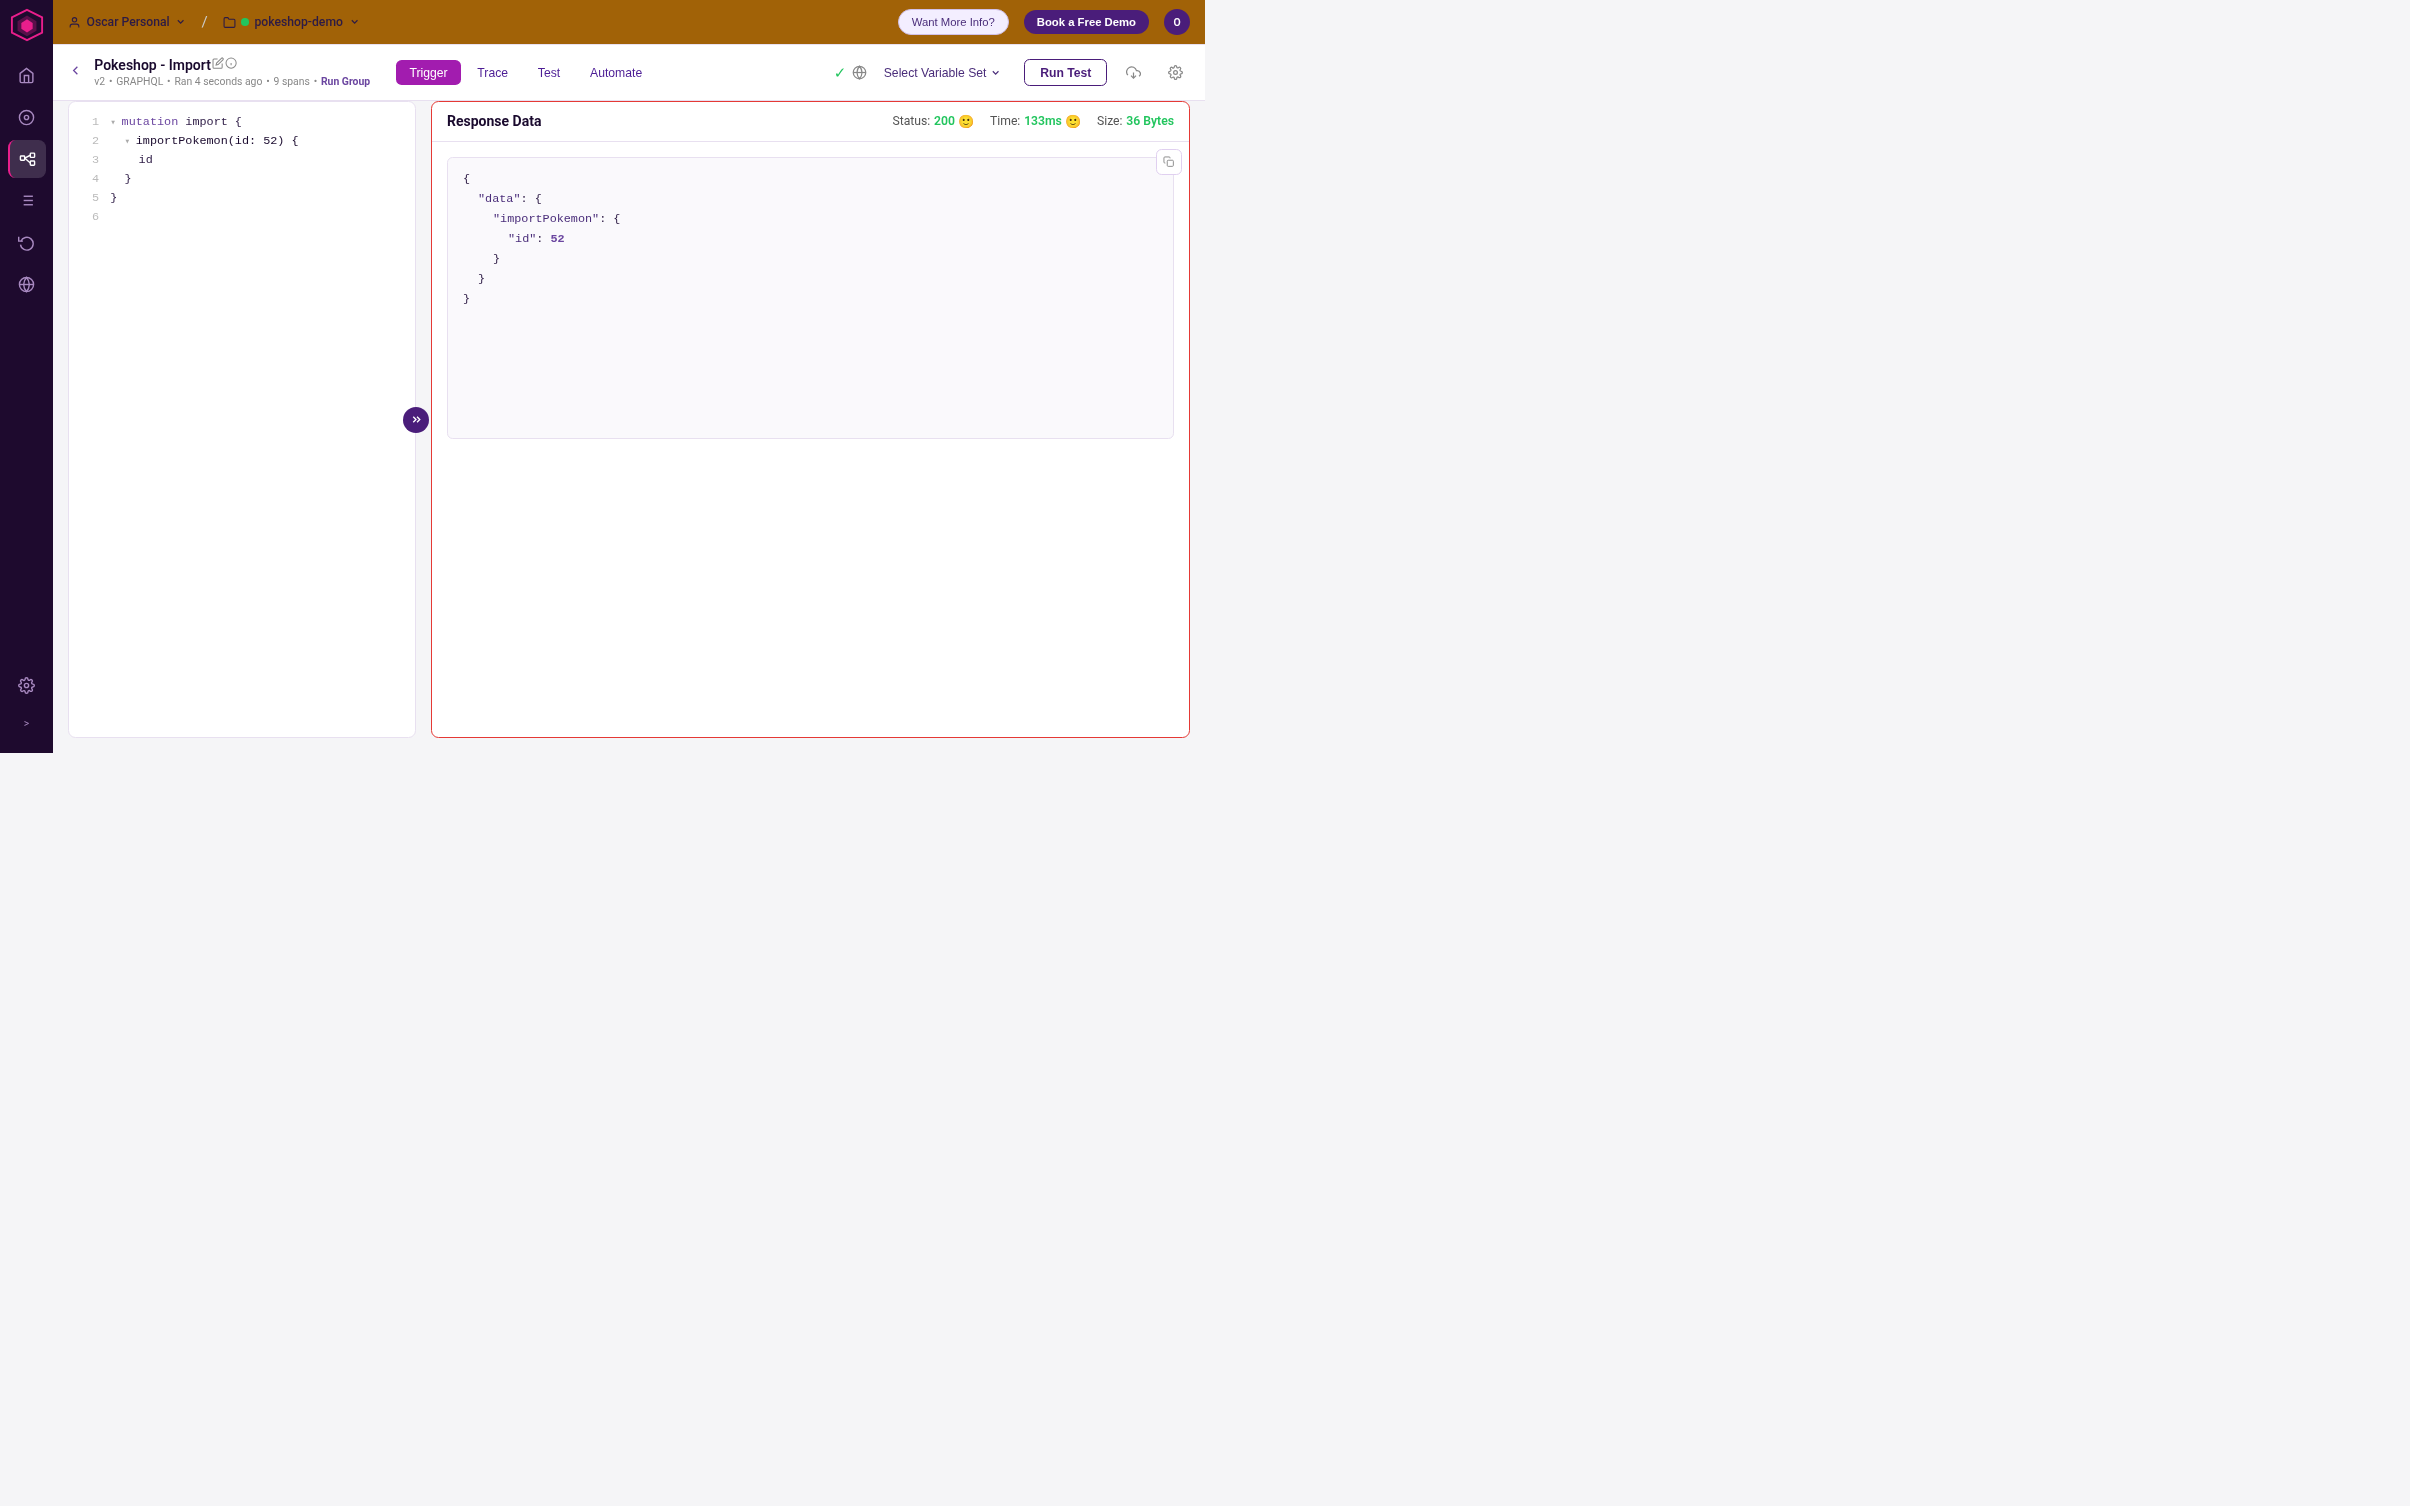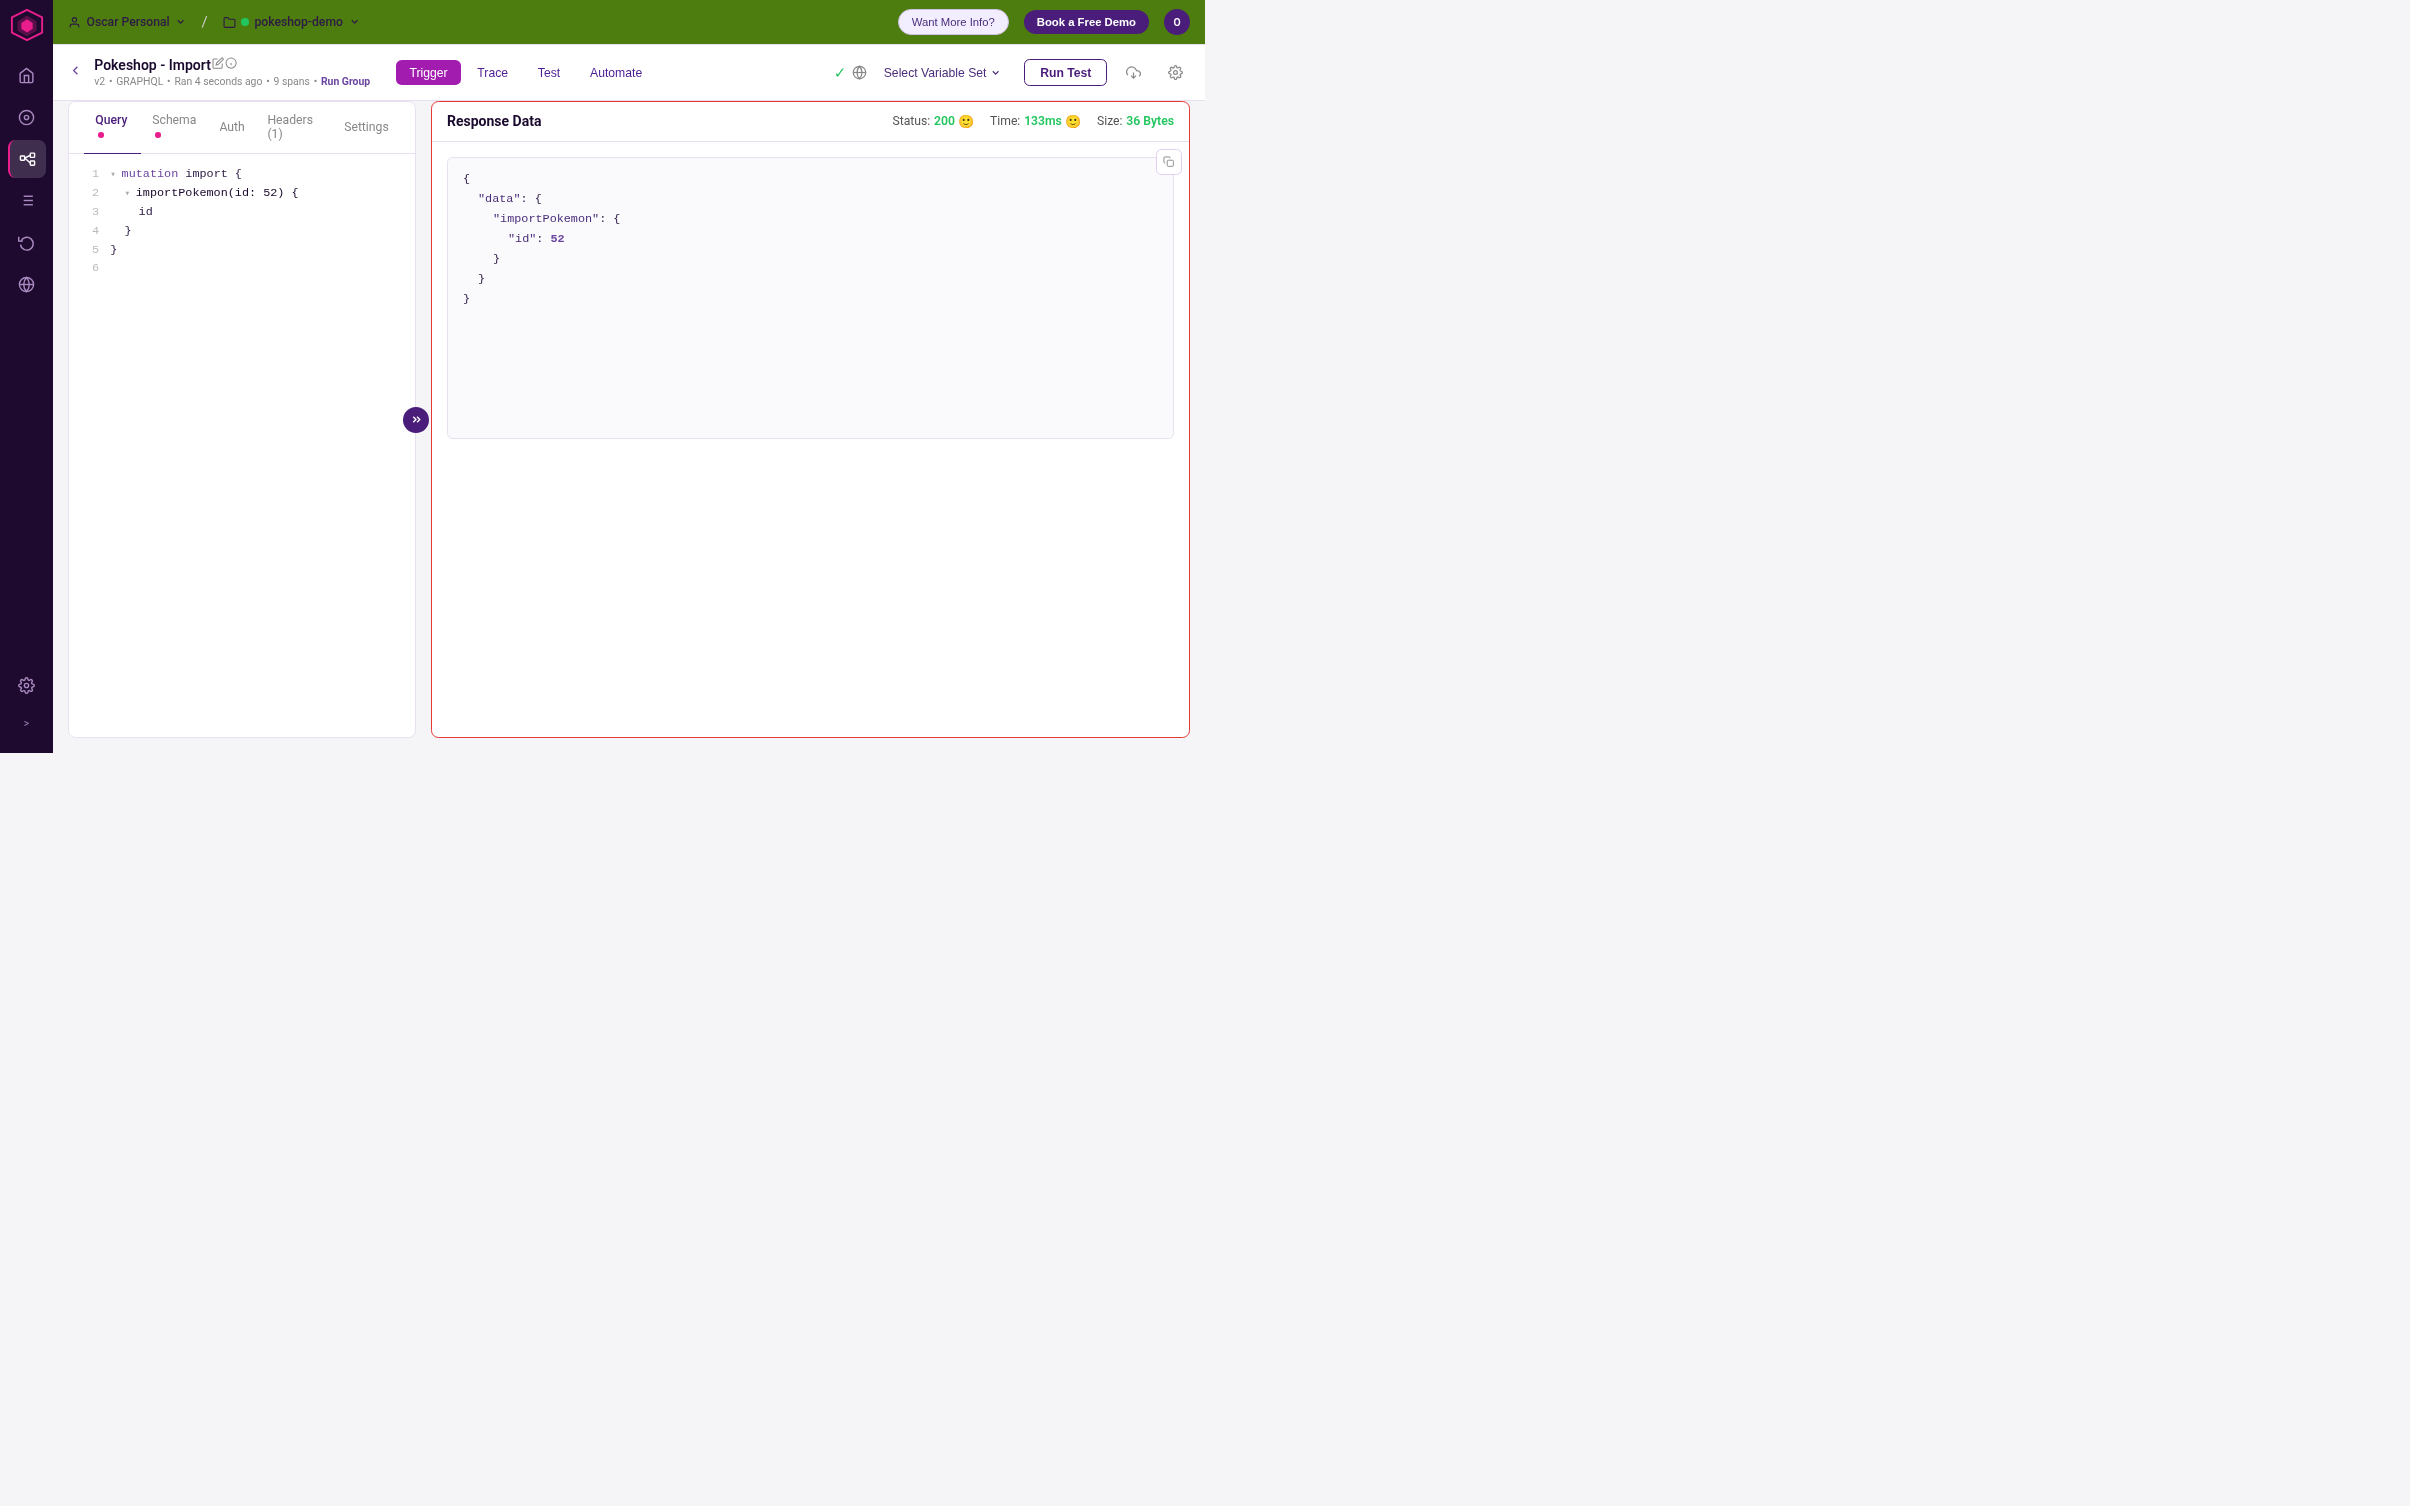--- a/index.html
+++ b/index.html
@@ -72,21 +72,21 @@
     .main {
       flex: 1;
       display: flex;
       flex-direction: column;
       overflow: hidden;
     }
 
     
     .topbar {
       height: 45px;
-      background: #4d7c0f;
+      background: #a16207;
       border-bottom: 0.9px solid #e8e0f0;
       display: flex;
       align-items: center;
       padding: 0 15px;
       gap: 15px;
     }
     .topbar-user {
       display: flex;
       align-items: center;
       gap: 5.6px;
@@ -677,27 +677,20 @@
     </button>
   </div>
 
   <div class="content-area">
 
 
     <div class="editor-response-wrapper">
       <div class="editor-response">
 
         <div class="left-panel">
-          <div class="query-tabs">
-            <div class="query-tab active">Query<span class="dot"></span></div>
-            <div class="query-tab">Schema<span class="dot"></span></div>
-            <div class="query-tab">Auth</div>
-            <div class="query-tab">Headers (1)</div>
-            <div class="query-tab">Settings</div>
-          </div>
           <div class="code-editor">
             <div class="code-line">
               <span class="line-num">1</span>
               <span class="code-text"><span style="color:#aaa;font-size:9.4px;">▾ </span><span class="code-keyword">mutation</span> <span>import {</span></span>
             </div>
             <div class="code-line">
               <span class="line-num">2</span>
               <span class="code-text">&nbsp;&nbsp;<span style="color:#aaa;font-size:9.4px;">▾ </span><span class="code-func">importPokemon(id: 52) {</span></span>
             </div>
             <div class="code-line">

